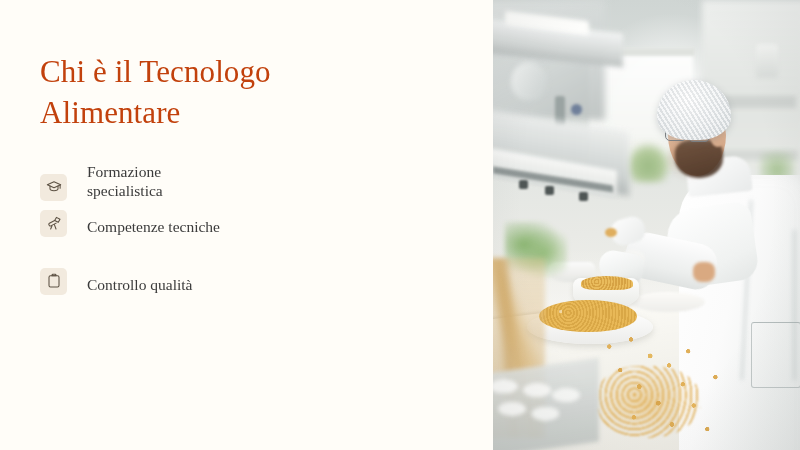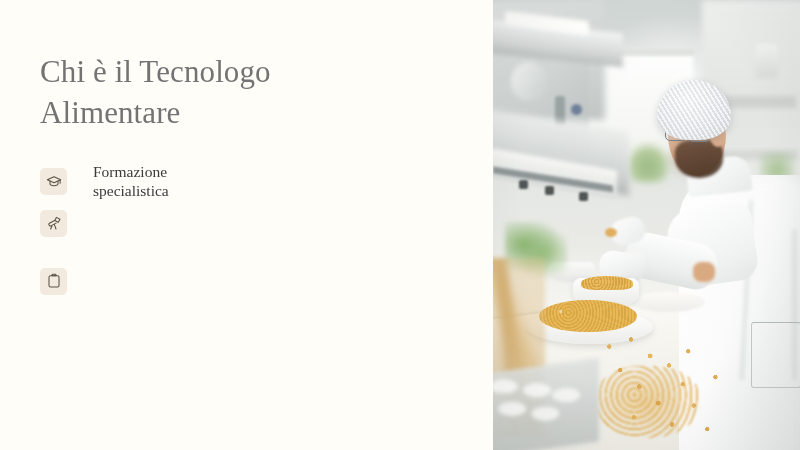--- a/index.html
+++ b/index.html
@@ -33,21 +33,21 @@
     flex-direction: column;
     background: #fffdf8;
     flex: 0 0 493px;
   }
 
   .page-title {
     font-family: "Liberation Serif", serif;
     font-size: 31px;
     line-height: 1.32;
     font-weight: 400;
-    color: #737373;
+    color: #c2410c;
     letter-spacing: 0.1px;
     margin-bottom: 27px;
     max-width: 330px;
   }
 
   .features-grid {
     display: flex;
     flex-wrap: wrap;
     column-gap: 24px;
     row-gap: 0px;
@@ -57,22 +57,22 @@
     width: 196px;
   }
 
   .feature.wide {
     width: 100%;
     margin-top: 22px;
   }
 
   .feature-head {
     display: flex;
-    align-items: center;
-    gap: 26px;
+    align-items: flex-end;
+    gap: 20px;
     margin-bottom: 7px;
   }
 
   .icon-box {
     width: 27px;
     height: 27px;
     flex: 0 0 27px;
     background: #f2eade;
     border-radius: 5px;
     display: flex;
@@ -639,31 +639,33 @@
       <div class="feature">
         <div class="feature-head">
           <span class="icon-box">
             <svg viewBox="0 0 24 24" fill="none" stroke="#5d5244" stroke-width="1.6" stroke-linecap="round" stroke-linejoin="round">
               <path d="M15.6 3.6 21 6.4 18.4 11 13 8.2z"></path>
               <path d="M13 8.2 5.1 12.3a1.6 1.6 0 0 0-.7 2.2l.6 1.1a1.6 1.6 0 0 0 2.2.7l8-4.1"></path>
               <path d="M9 16.2 7 21"></path>
               <path d="M12.6 14.4 15 21"></path>
             </svg>
           </span>
+          <div class="feature-title">Competenze tecniche</div>
         </div>
       </div>
 
       <div class="feature wide">
         <div class="feature-head">
           <span class="icon-box">
             <svg viewBox="0 0 24 24" fill="none" stroke="#5d5244" stroke-width="1.6" stroke-linecap="round" stroke-linejoin="round">
               <rect x="4.5" y="4" width="15" height="17" rx="2.2"></rect>
               <path d="M9 4.2V3.4A1.4 1.4 0 0 1 10.4 2h3.2A1.4 1.4 0 0 1 15 3.4v.8z"></path>
             </svg>
           </span>
+          <div class="feature-title">Controllo qualità</div>
         </div>
 
       </div>
 
     </div>
   </div>
 
   <div class="photo-panel">
     <div class="photo" title="Food technologist wearing hairnet, glasses and white lab coat inspecting grains in a laboratory">
 

